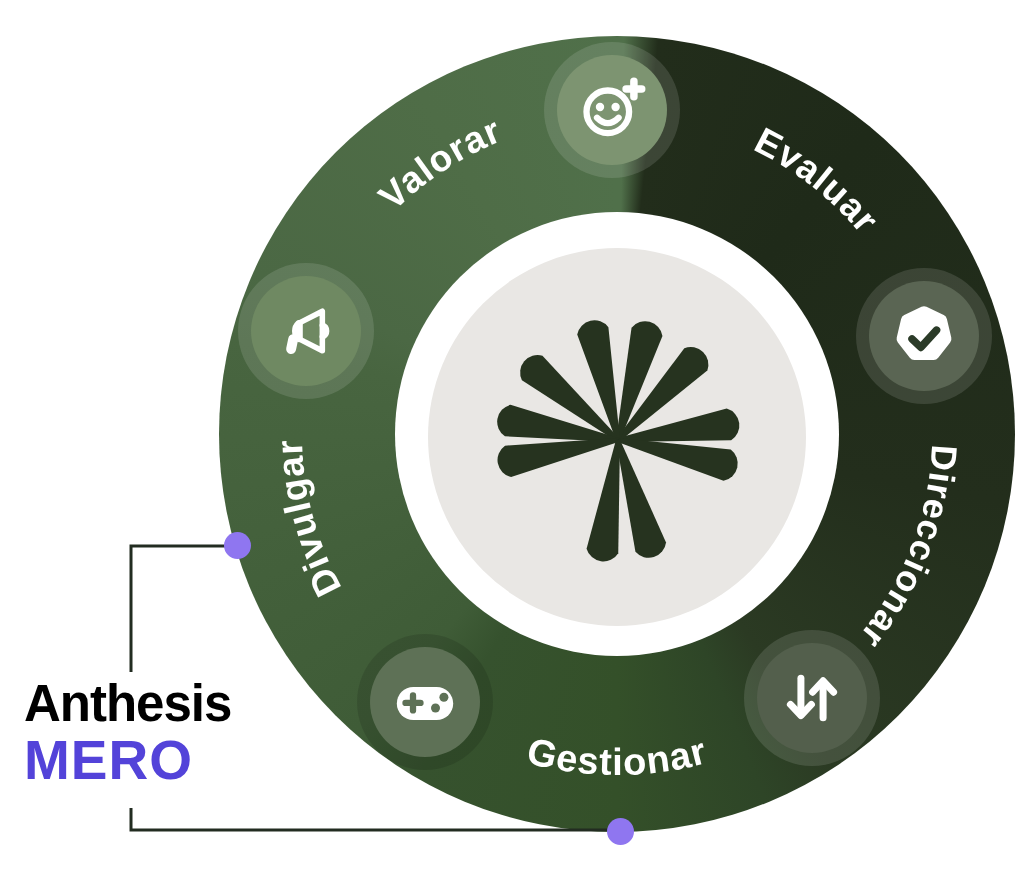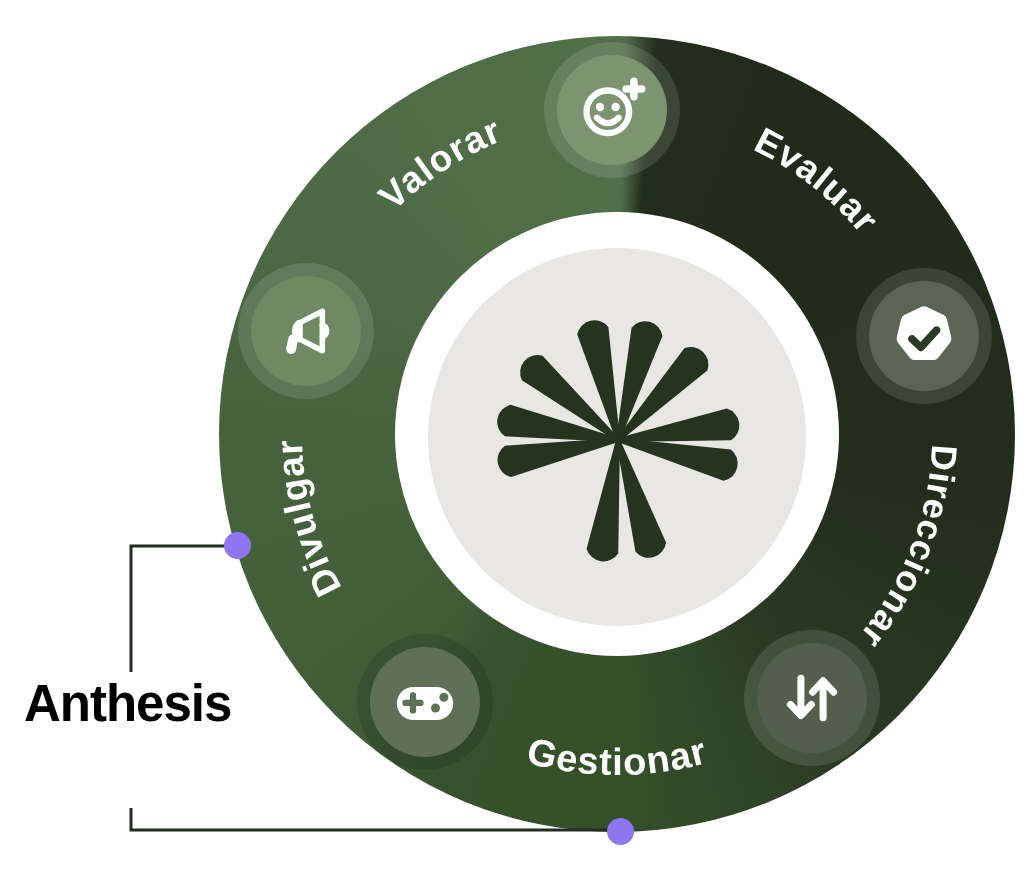--- a/index.html
+++ b/index.html
@@ -143,15 +143,16 @@
   <svg id="connector-svg" class="abs" viewBox="0 0 1024 873">
     <path d="M 237 546 H 131 V 672" fill="none" stroke="#222c21" stroke-width="3"></path>
     <path d="M 131 808 V 830 H 612" fill="none" stroke="#222c21" stroke-width="3"></path>
   </svg>
 
   <div class="abs dot" style="left:224px;top:532px;"></div>
   <div class="abs dot" style="left:607px;top:818px;"></div>
 
   <div id="brand" class="abs">
     <div id="brand-company">Anthesis</div>
+    <div id="brand-product">MERO</div>
   </div>
 
 </div>
 
 </body></html>

